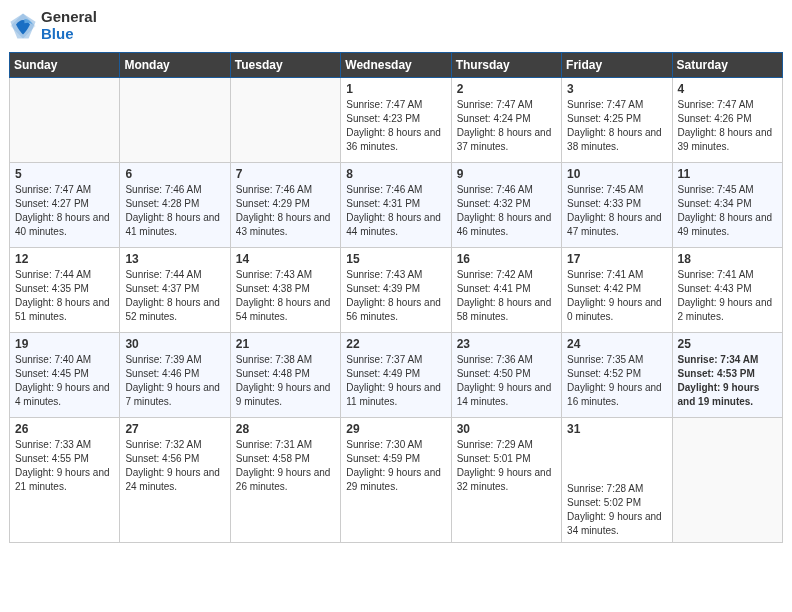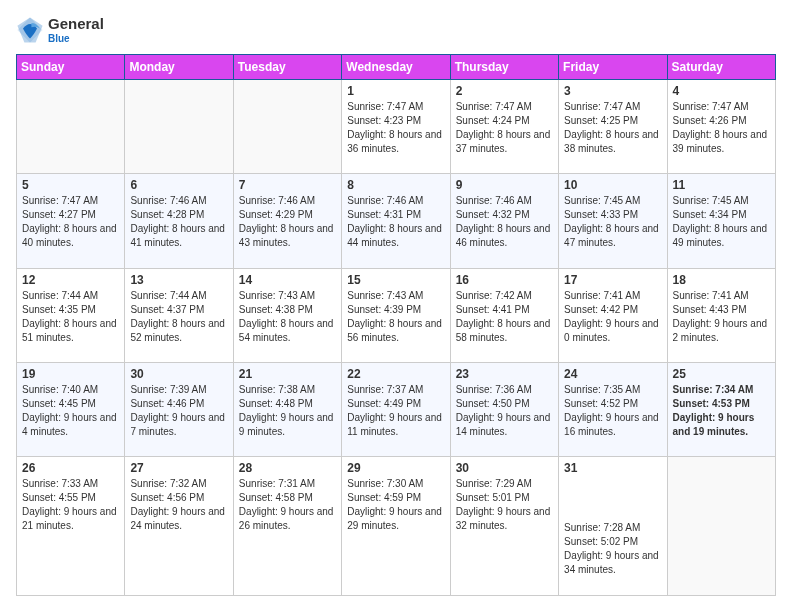--- a/index.html
+++ b/index.html
@@ -5,22 +5,22 @@
     * { margin: 0; padding: 0; box-sizing: border-box; }
     body {
       font-family: Arial, sans-serif;
       background: #fff;
       width: 792px;
       height: 612px;
       overflow: hidden;
     }
     .page {
       width: 792px;
-      height: 612px;
-      padding: 16px;
+      height: 536px;
+      padding: 9px;
       display: flex;
       flex-direction: column;
     }
     .header {
       display: flex;
       justify-content: space-between;
       align-items: flex-start;
       margin-bottom: 10px;
     }
     .logo {
@@ -32,21 +32,21 @@
       display: flex;
       flex-direction: column;
       line-height: 1.1;
     }
     .logo-general {
       font-size: 15px;
       font-weight: bold;
       color: #333;
     }
     .logo-blue {
-      font-size: 10px;
+      font-size: 15px;
       font-weight: bold;
       color: #1a6fc4;
     }
     .logo-icon {
       width: 28px;
       height: 28px;
     }
     .title-block {
       text-align: right;
     }
@@ -60,21 +60,21 @@
       color: #555;
     }
     .calendar {
       flex: 1;
       border: 1px solid #ccc;
       border-collapse: collapse;
       width: 100%;
       table-layout: fixed;
     }
     .calendar th {
-      background: #d946ef;
+      background: #404040;
       color: #fff;
       font-size: 12px;
       font-weight: bold;
       padding: 5px 4px;
       border: 1px solid #1a5a9a;
       text-align: left;
     }
     .calendar td {
       border: 1px solid #ccc;
       vertical-align: top;

